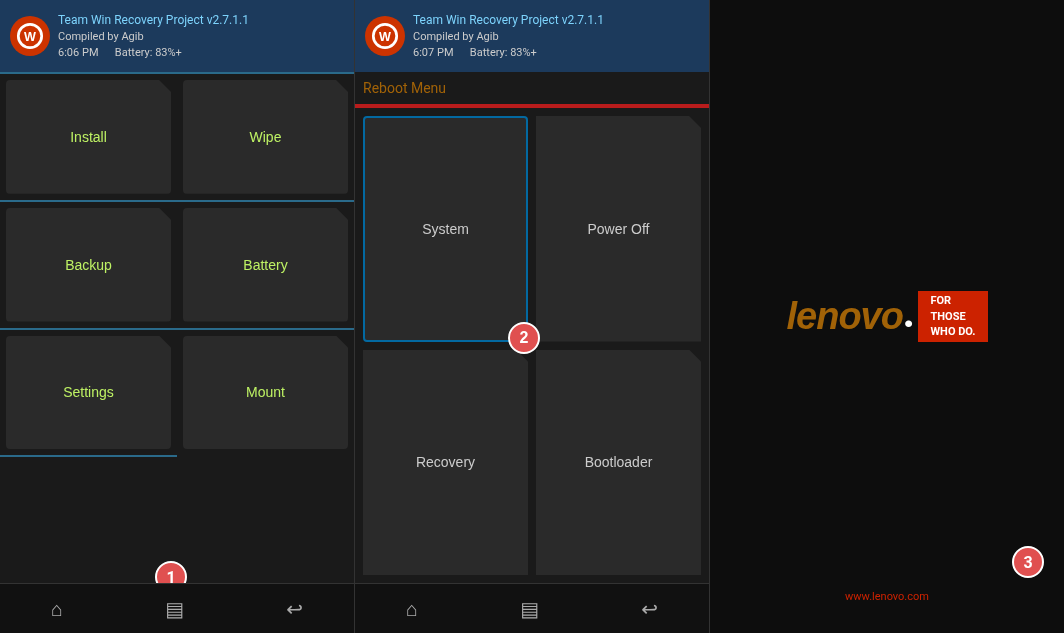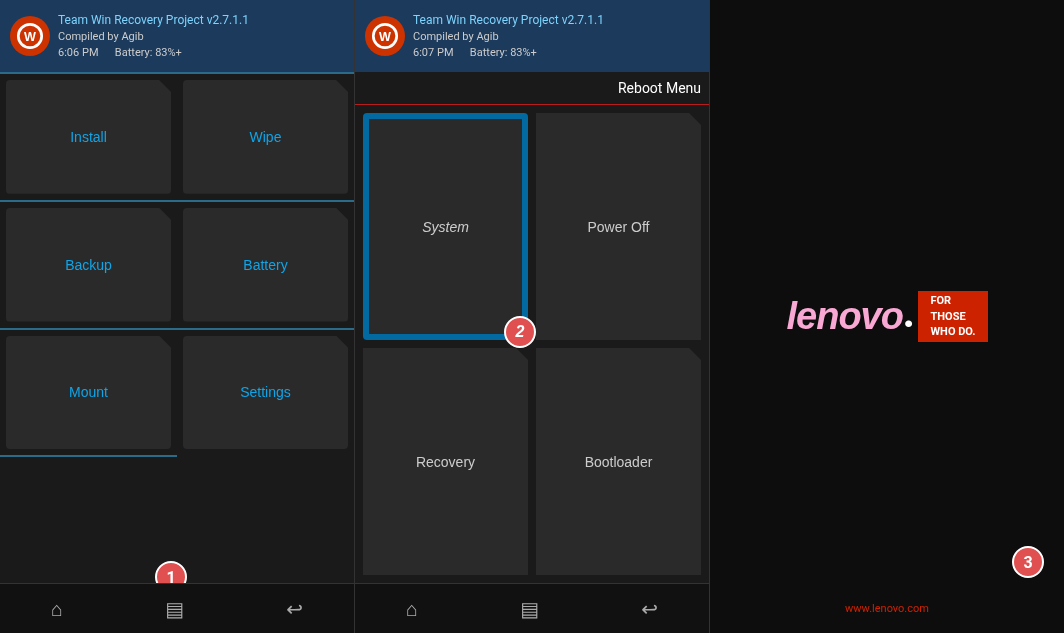--- a/index.html
+++ b/index.html
@@ -90,21 +90,21 @@
       border-top: 2px solid #2a6a8a;
       position: relative;
     }
 
     .nav-btn {
       flex: 1;
       margin: 6px;
       background: #2a2a2a;
       border: none;
       border-radius: 4px;
-      color: #0ea5e9;
+      color: #bef264;
       font-size: 14px;
       cursor: pointer;
       display: flex;
       align-items: center;
       justify-content: center;
       position: relative;
       clip-path: polygon(0 0, calc(100% - 12px) 0, 100% 12px, 100% 100%, 0 100%);
     }
 
     .nav-btn.highlighted {
@@ -123,26 +123,26 @@
       border-top: 1px solid #333;
     }
     .bottom-icon {
       color: #aaa;
       font-size: 20px;
       cursor: pointer;
     }
 
     
     .reboot-menu-title {
-      text-align: right;
-      color: #ffffff;
+      text-align: left;
+      color: #a16207;
       font-size: 14px;
       padding: 8px;
       background: #1a1a1a;
-      border-bottom: 1px solid #b91c1c;
+      border-bottom: 4px solid #b91c1c;
     }
 
     
     .reboot-grid {
       flex: 1;
       display: grid;
       grid-template-columns: 1fr 1fr;
       grid-template-rows: 1fr 1fr;
       gap: 0;
       padding: 8px;
@@ -157,24 +157,23 @@
       font-size: 14px;
       cursor: pointer;
       display: flex;
       align-items: center;
       justify-content: center;
       clip-path: polygon(0 0, calc(100% - 12px) 0, 100% 12px, 100% 100%, 0 100%);
       position: relative;
     }
 
     .reboot-btn.system-highlighted {
-      border: 6px solid #0369a1;
+      border: 2px solid #0369a1;
       clip-path: none;
       border-radius: 4px;
-      font-style: italic;
     }
 
     
     .badge {
       position: absolute;
       width: 32px;
       height: 32px;
       background: #e05050;
       border-radius: 50%;
       color: #fff;
@@ -187,21 +186,21 @@
     }
 
     
     .lenovo-brand {
       display: flex;
       flex-direction: row;
       align-items: center;
       gap: 4px;
     }
     .lenovo-logo-text {
-      color: #f9a8d4;
+      color: #a16207;
       font-size: 38px;
       font-weight: 900;
       font-style: italic;
       letter-spacing: -1px;
       font-family: Arial Black, Arial, sans-serif;
     }
     .lenovo-dot {
       color: #fff;
       font-size: 38px;
       font-weight: 900;
@@ -209,21 +208,21 @@
     .lenovo-tagline {
       background: #cc2200;
       color: #fff;
       font-size: 11px;
       font-weight: bold;
       padding: 2px 12px;
       line-height: 1.4;
     }
     .lenovo-url {
       position: absolute;
-      bottom: 18px;
+      bottom: 30px;
       color: #cc2200;
       font-size: 11px;
     }
     .badge-3 {
       position: absolute;
       bottom: 55px;
       right: 20px;
     }
   </style>
 </head>
@@ -269,26 +268,26 @@
       </button>
     </div>
     <div class="nav-cell">
       <button class="nav-btn">
         <span>Battery</span>
       </button>
     </div>
 
     <div class="nav-cell">
       <button class="nav-btn">
+        <span>Settings</span>
+      </button>
+    </div>
+    <div class="nav-cell">
+      <button class="nav-btn">
         <span>Mount</span>
-      </button>
-    </div>
-    <div class="nav-cell">
-      <button class="nav-btn">
-        <span>Settings</span>
       </button>
     </div>
 
     <div class="nav-cell" style="position:relative;">
       <div class="badge" style="bottom: -10px; right: -10px; z-index:10;">
         <span>1</span>
       </div>
     </div>
   </div>
 

